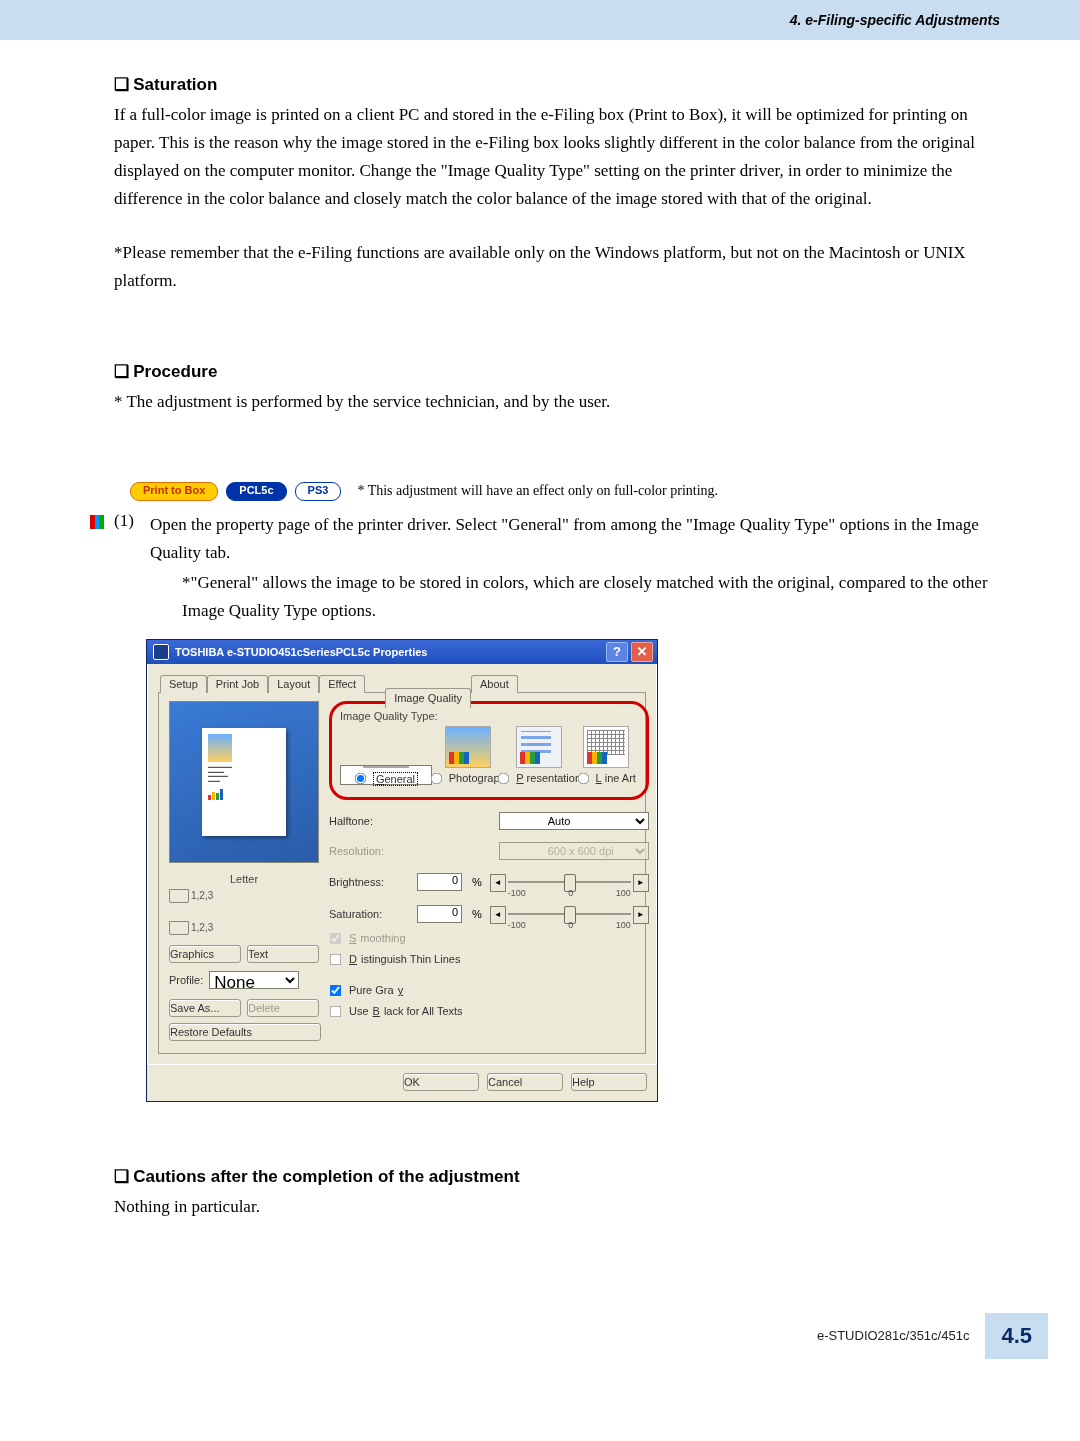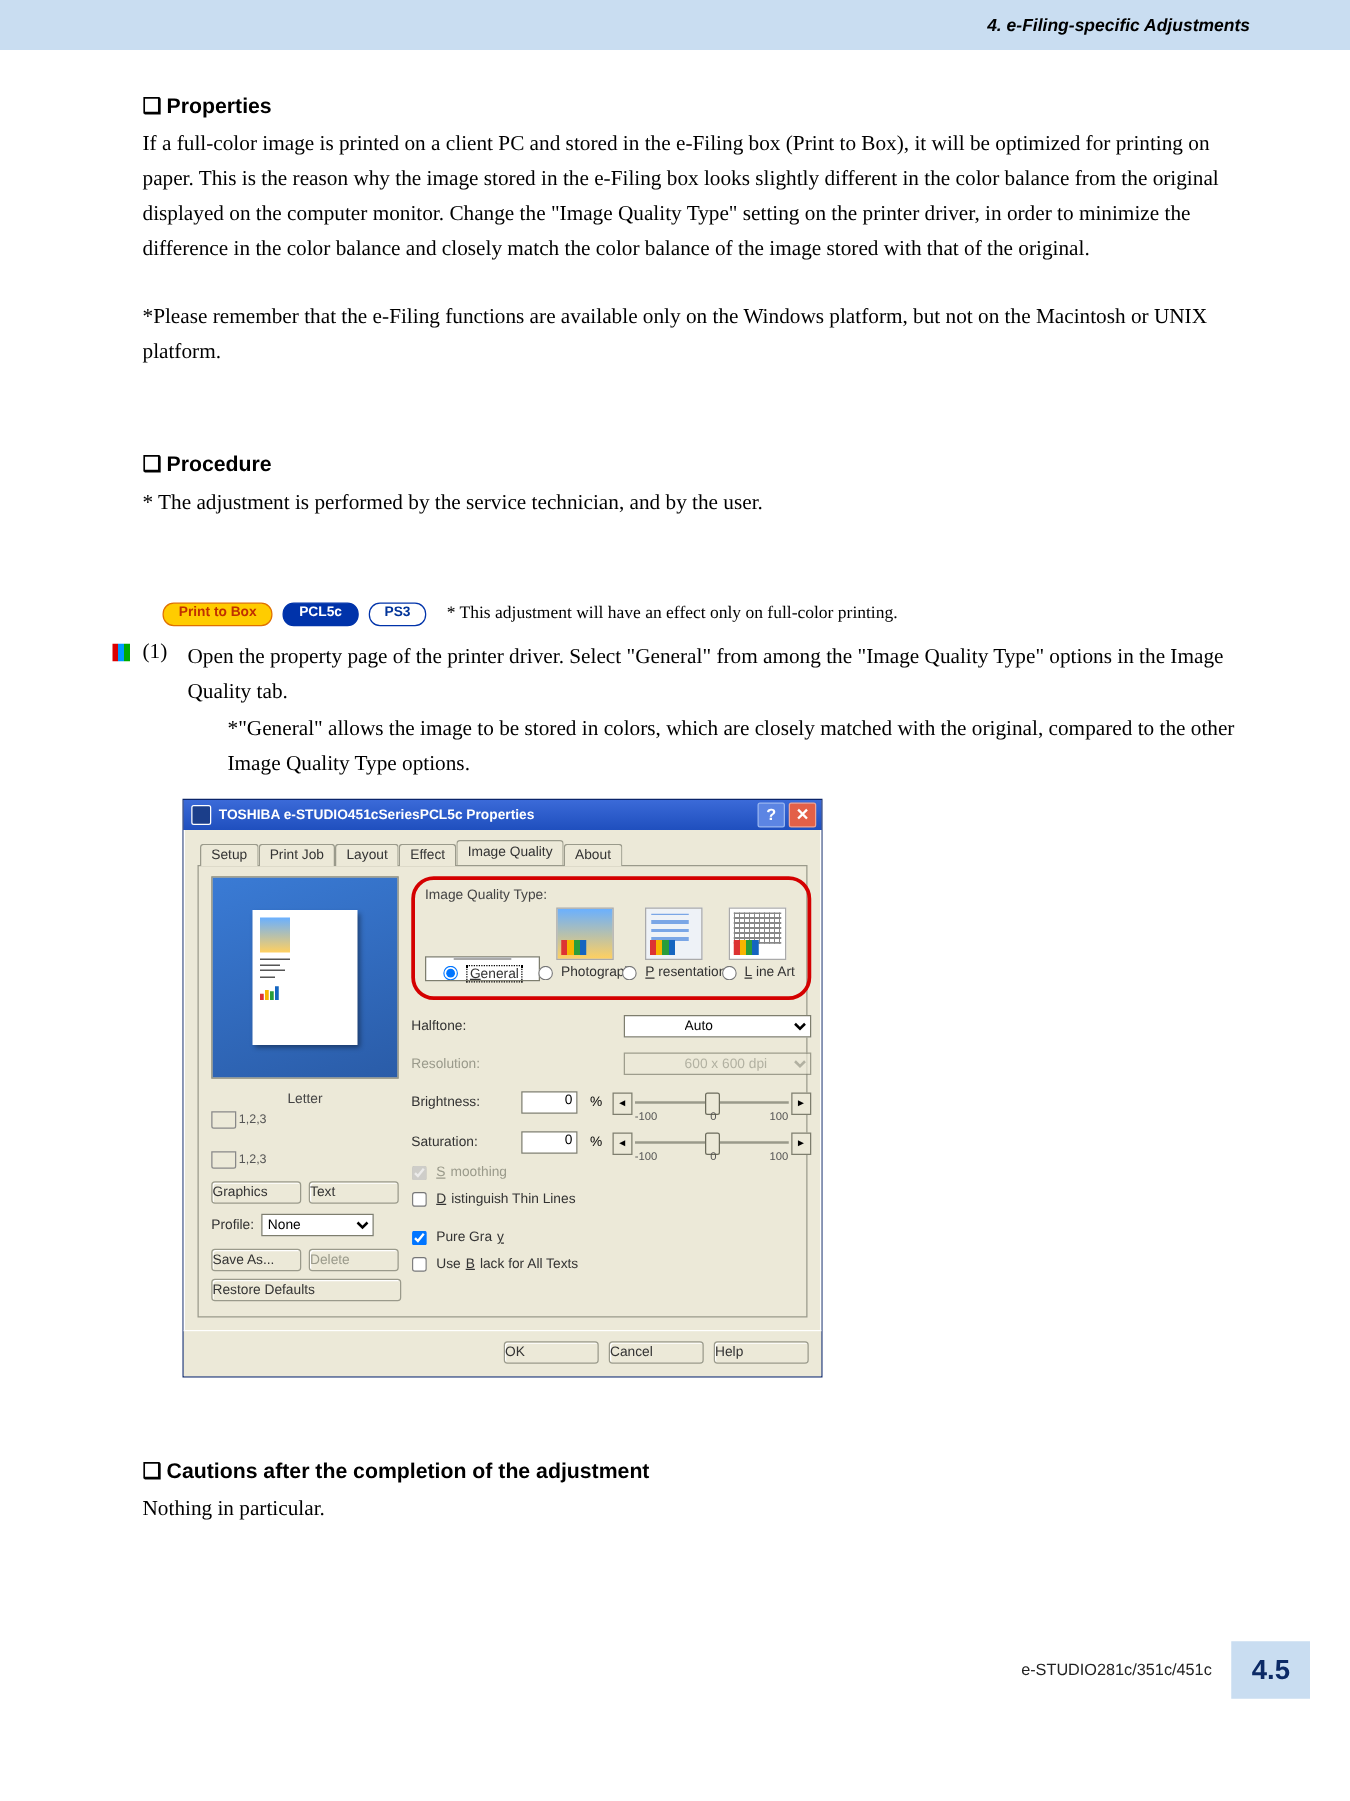--- a/index.html
+++ b/index.html
@@ -89,21 +89,21 @@
     padding:0 4px 0 6px;
   }
   .titlebar .ticon{width:14px;height:14px;background:#1b3e8a;border:1px solid #fff;border-radius:2px;margin-right:6px;}
   .titlebar .sp{flex:1;}
   .tb-btn{width:20px;height:18px;margin-left:3px;display:flex;align-items:center;justify-content:center;border-radius:2px;font-weight:bold;font-size:13px;}
   .tb-help{background:#5c85e3;border:1px solid #9ab6ef;}
   .tb-close{background:#e36048;border:1px solid #f1a493;}
   .dlg-body{background:#ece9d8;border:1px solid #fff;border-top:none;padding:8px 10px 10px 10px;}
   .tabs{display:flex;align-items:flex-end;gap:0;padding-left:2px;}
   .tab{background:#ece9d8;border:1px solid #9a9a8b;border-bottom:none;border-radius:3px 3px 0 0;padding:2px 8px 3px 8px;font-size:11px;color:#333;position:relative;top:1px;}
-  .tab.active{background:#ece9d8;border-color:#9a9a8b;font-weight:normal;padding-top:3px;padding-bottom:4px;top:0;z-index:2;}
+  .tab.active{background:#ece9d8;border-color:#9a9a8b;font-weight:normal;padding-top:3px;padding-bottom:4px;top:16px;z-index:2;margin-left:20px;}
   .tabpanel{
     border:1px solid #9a9a8b;background:#ece9d8;
     padding:8px 10px 12px 10px;
     display:flex;gap:10px;
   }
   .leftcol{width:154px;}
   .preview{
     width:148px;height:160px;background:linear-gradient(160deg,#3a7bd5,#2a5ca8);
     border:1px solid #8a8a7a;display:flex;align-items:center;justify-content:center;
   }
@@ -123,21 +123,21 @@
   .mini-printers .p{width:18px;height:12px;border:1px solid #888;border-radius:0 0 2px 2px;position:relative;}
   .btnrow{display:flex;gap:6px;margin-top:10px;}
   .winbtn{
     background:#ece9d8;border:1px solid #9a9a8b;border-radius:3px;
     padding:2px 0;text-align:left;font-size:11px;color:#333;box-shadow:inset 1px 1px 0 #fff;
   }
   .winbtn.dis{color:#9a9a8b;}
   .w-half{flex:1;}
   .w-full{width:100%;}
   .formrow{display:flex;align-items:center;gap:6px;margin-top:8px;font-size:11px;color:#333;}
-  .sel{flex:0 0 90px;height:18px;border:1px solid #7e7e6e;background:#fff;font-size:11px;}
+  .sel{flex:0 0 90px;height:18px;border:1px solid #7e7e6e;background:#fff;font-size:17px;}
   .sel-wide{width:150px;height:18px;border:1px solid #7e7e6e;background:#fff;font-size:11px;padding-left:44px;}
   .sel-wide.dis{background:#ece9d8;color:#9a9a8b;}
   .rightcol{flex:1;}
   .redbox{border:3px solid #d40000;border-radius:18px;padding:6px 8px 10px 8px;}
   .iqt-label{color:#444;margin-bottom:4px;}
   .opts{display:flex;justify-content:center;align-items:flex-end;margin-bottom:2px;}
   .opt{display:flex;flex-direction:column;align-items:center;gap:4px;width:24%;font-size:11px;color:#333;}
   .thumb{width:44px;height:40px;border:1px solid #aaa;background:#dfe8f3;position:relative;overflow:hidden;}
   .thumb::after{content:"";position:absolute;left:3px;bottom:3px;width:20px;height:12px;background:linear-gradient(90deg,#d33 0 25%,#f7b500 25% 50%,#2a9d3a 50% 75%,#1565c0 75% 100%);}
   .thumb.photo{background:linear-gradient(#6ab0ff,#ffd060);}
@@ -180,21 +180,21 @@
 </head>
 <body>
 
 <div class="header-bar">
   <span>4. e-Filing-specific Adjustments</span>
 </div>
 
 <div class="page">
 
   <div class="sect-head">
-    <span class="sq">❑</span><span>Properties</span>
+    <span class="sq">❑</span><span>Saturation</span>
   </div>
   <p>If a full-color image is printed on a client PC and stored in the e-Filing box (Print to Box), it will be optimized for printing on paper.  This is the reason why the image stored in the e-Filing box looks slightly different in the color balance from the original displayed on the computer monitor.  Change the "Image Quality Type" setting on the printer driver, in order to minimize the difference in the color balance and closely match the color balance of the image stored with that of the original.</p>
   <div class="gap"></div>
   <p>*Please remember that the e-Filing functions are available only on the Windows platform, but not on the Macintosh or UNIX platform.</p>
 
   <div class="biggap"></div>
 
   <div class="sect-head">
     <span class="sq">❑</span><span>Procedure</span>
   </div>

